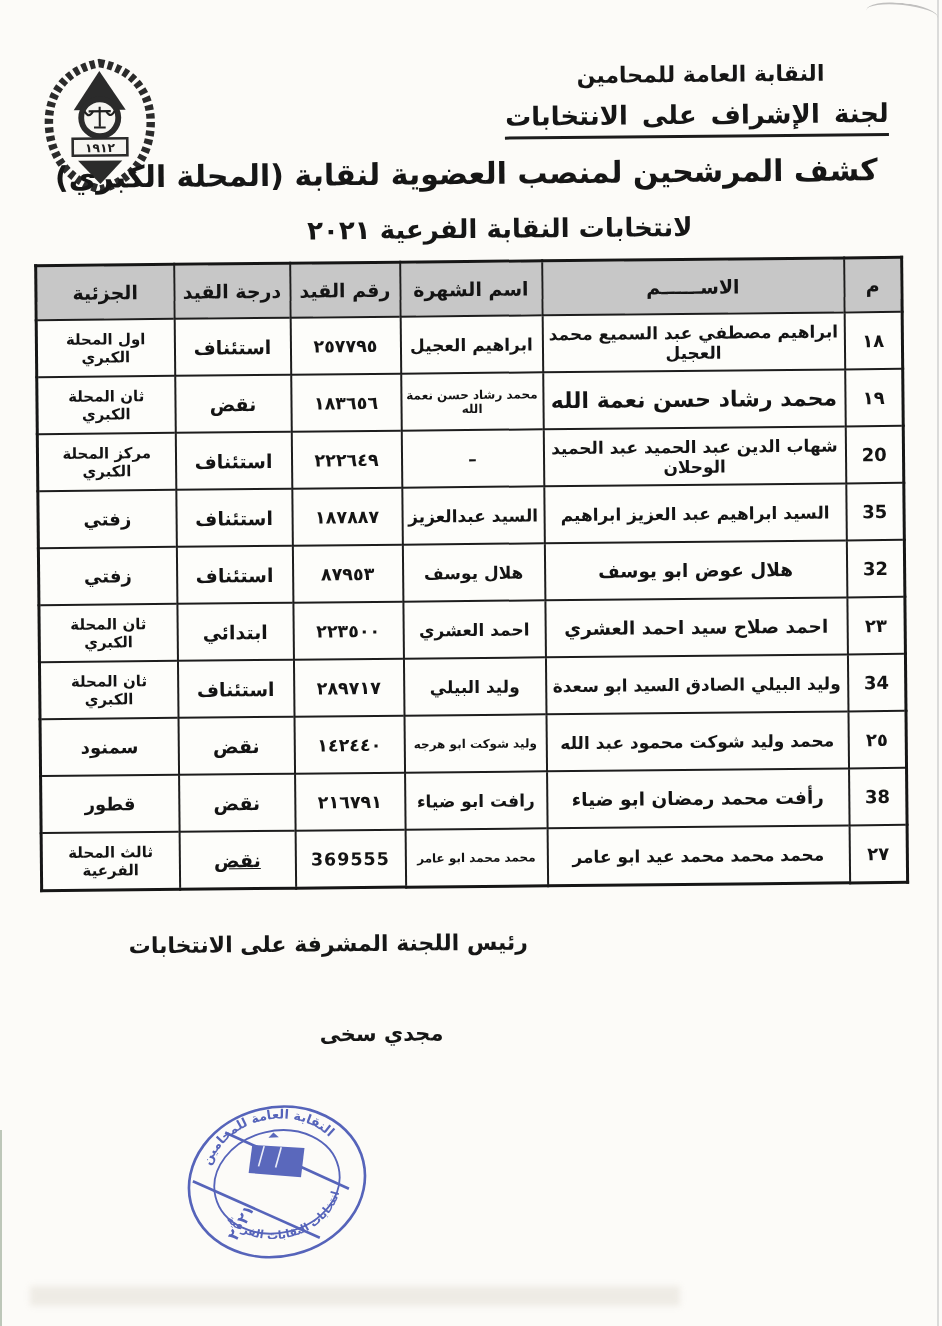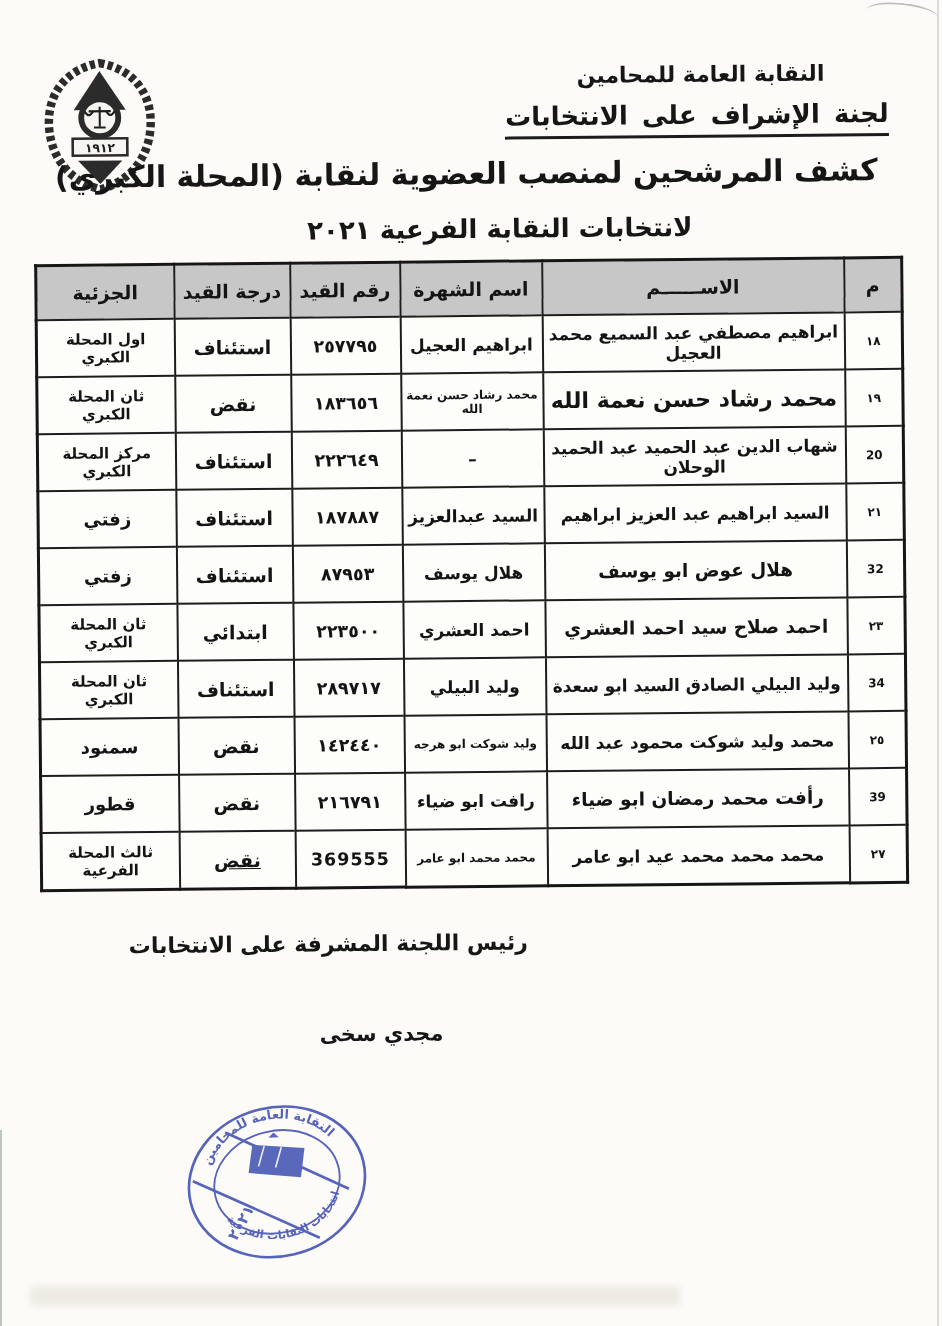--- a/index.html
+++ b/index.html
@@ -21,21 +21,21 @@
   .title2{position:absolute;left:68px;top:214px;width:872px;text-align:center;
           font-size:26px;font-weight:bold;direction:rtl;}
 
   
   table.cand{position:absolute;left:38px;top:260px;width:866px;border-collapse:collapse;
              table-layout:fixed;direction:rtl;border:3px solid #161616;}
   table.cand th,table.cand td{border:2px solid #1d1d1d;text-align:center;vertical-align:middle;
              font-weight:bold;color:#141414;overflow:hidden;padding:0 3px;}
   table.cand thead th{background:#c7c7c7;font-size:19px;height:52px;}
   table.cand tbody td{height:55px;background:#fdfdfa;}
-  .no{font-size:12px;}
+  .no{font-size:18px;}
   .rg{font-size:17.5px;letter-spacing:1px;}
   .nm{font-size:17px;}
   .nm-md{font-size:18.5px;}
   .nm-lg{font-size:22px;}
   .al{font-size:17px;}
   .al-xs{font-size:12px;}
   .dg{font-size:19px;}
   .u-line{text-decoration:underline;}
   .di{font-size:15px;}
   .di-lg{font-size:18px;}
@@ -122,21 +122,21 @@
         </tr>
         <tr>
           <td class="no">20</td>
           <td class="nm">شهاب الدين عبد الحميد عبد الحميد الوحلان</td>
           <td class="al">–</td>
           <td class="rg">٢٢٢٦٤٩</td>
           <td class="dg">استئناف</td>
           <td class="di">مركز المحلة الكبري</td>
         </tr>
         <tr>
-          <td class="no">٢١</td>
+          <td class="no">35</td>
           <td class="nm">السيد ابراهيم عبد العزيز ابراهيم</td>
           <td class="al">السيد عبدالعزيز</td>
           <td class="rg">١٨٧٨٨٧</td>
           <td class="dg">استئناف</td>
           <td class="di di-lg">زفتي</td>
         </tr>
         <tr>
           <td class="no">32</td>
           <td class="nm-md">هلال عوض ابو يوسف</td>
           <td class="al">هلال يوسف</td>
@@ -162,21 +162,21 @@
         </tr>
         <tr>
           <td class="no">٢٥</td>
           <td class="nm">محمد وليد شوكت محمود عبد الله</td>
           <td class="al-xs">وليد شوكت ابو هرجه</td>
           <td class="rg">١٤٢٤٤٠</td>
           <td class="dg">نقض</td>
           <td class="di di-lg">سمنود</td>
         </tr>
         <tr>
-          <td class="no">39</td>
+          <td class="no">38</td>
           <td class="nm-md">رأفت محمد رمضان ابو ضياء</td>
           <td class="al">رافت ابو ضياء</td>
           <td class="rg">٢١٦٧٩١</td>
           <td class="dg">نقض</td>
           <td class="di di-lg">قطور</td>
         </tr>
         <tr>
           <td class="no">٢٧</td>
           <td class="nm">محمد محمد محمد عيد ابو عامر</td>
           <td class="al-xs">محمد محمد ابو عامر</td>

